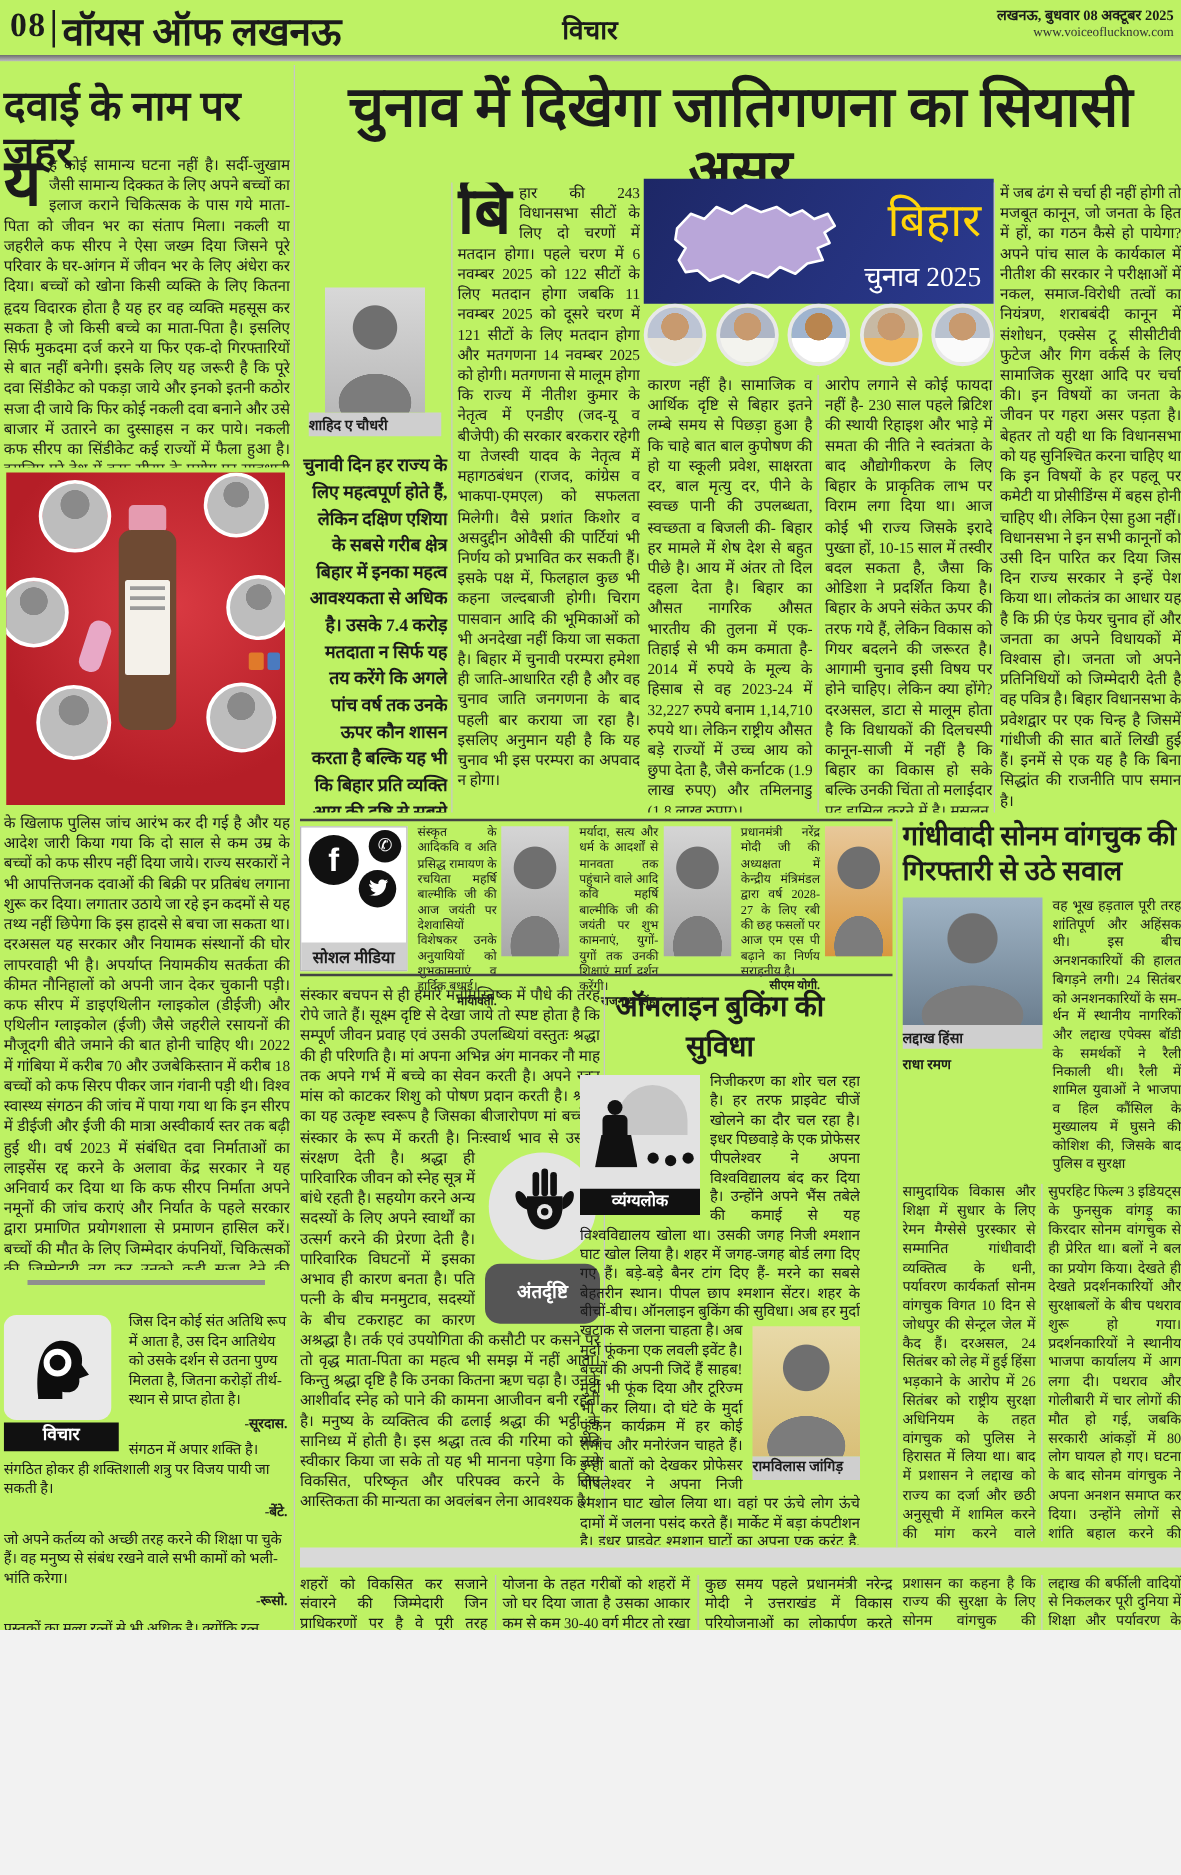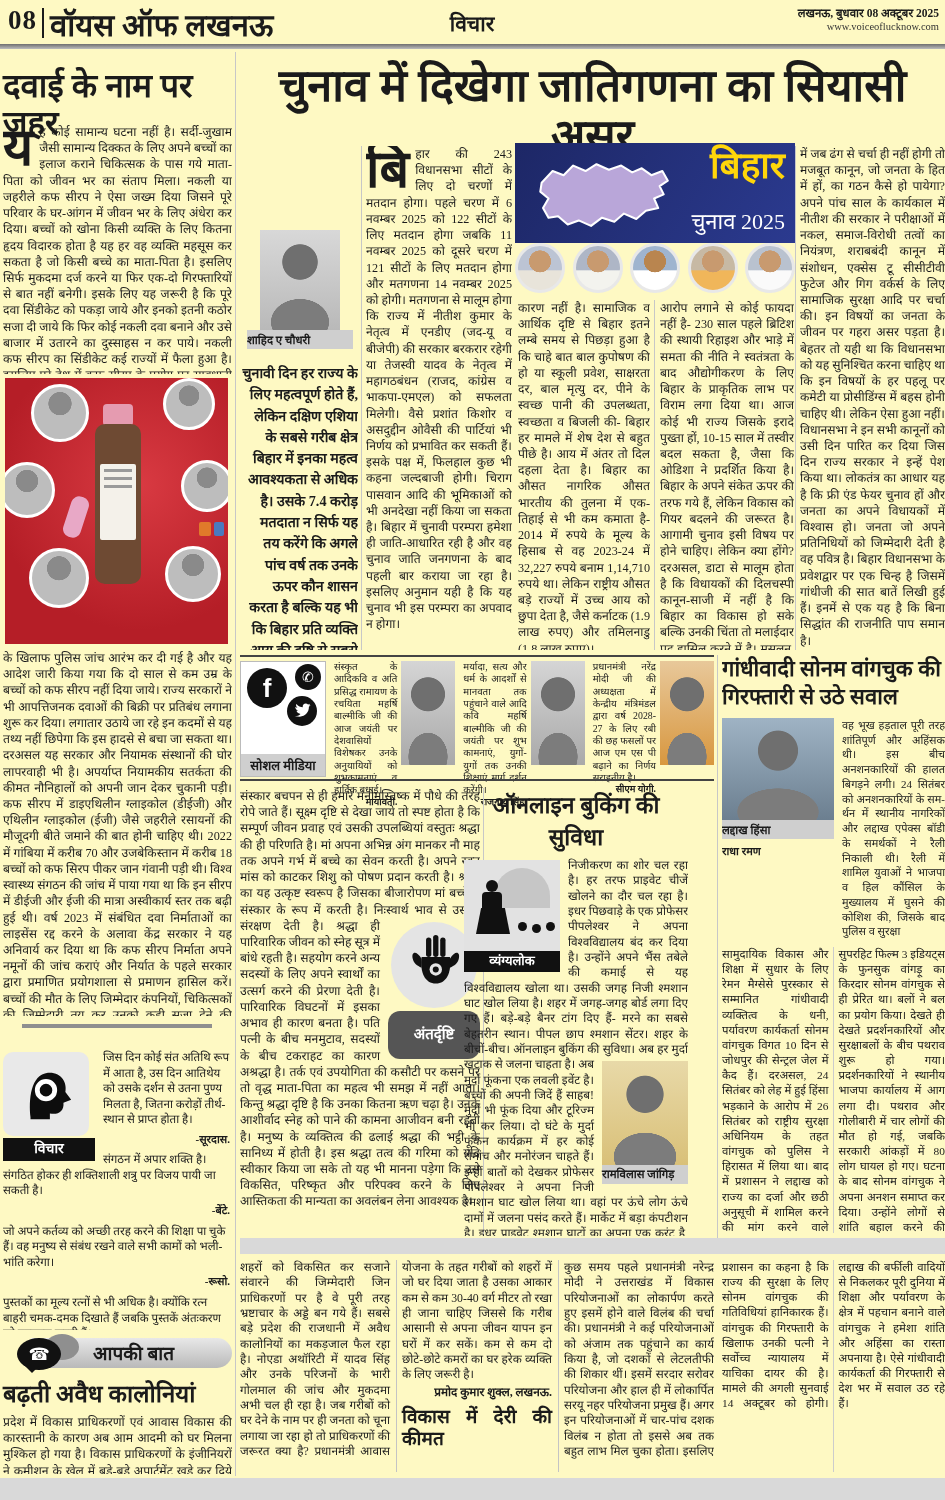--- a/index.html
+++ b/index.html
@@ -1,16 +1,16 @@
 <!DOCTYPE html>
 <html><head>
 <meta charset="utf-8">
 <style>
   html,body{margin:0;padding:0;background:#f2f2f2;}
-  .page{position:relative;width:945px;height:1500px;background:#fef9c3;margin:0 auto;
+  .page{position:relative;width:945px;height:1304px;background:#bef264;margin:0 auto;
         font-family:"Liberation Serif",serif;color:#1b1b1b;overflow:hidden;}
   .abs{position:absolute;}
   .just{text-align:justify;}
   .clip{overflow:hidden;}
   .rule-v{background:#c7c7c7;width:1px;}
   .rule-h{background:#444;}
   
   .pgnum{left:8px;top:5px;font-size:27px;font-weight:800;letter-spacing:1px;}
   .pgsep{left:42px;top:8px;width:2px;height:30px;background:#1b1b1b;}
   .masthead{left:50px;top:3px;font-size:31px;font-weight:800;white-space:nowrap;}
@@ -71,21 +71,21 @@
   .colC{left:518px;top:300px;width:132px;height:350px;}
   .colD{left:660px;top:300px;width:134px;height:350px;}
   .colE{left:800px;top:146px;width:145px;height:504px;}
   .ruleB{left:361px;top:146px;height:504px;}
   .ruleC{left:654px;top:300px;height:350px;}
   .ruleE{left:795px;top:146px;height:504px;}
   .infobox{background:#a9a9a9;color:#101010;text-align:center;font-weight:800;font-size:15.5px;
            line-height:1.25;padding:7px 4px;margin:0 2px 7px 2px;}
   
   .graphic{left:515px;top:143px;width:280px;height:100px;background:linear-gradient(120deg,#1d2766,#2b3a8f);overflow:hidden;}
-  .gr-title{position:absolute;right:10px;top:4px;font-size:37px;font-weight:700;color:#ffd60a;line-height:1.05;}
+  .gr-title{position:absolute;right:10px;top:16px;font-size:37px;font-weight:400;color:#ffd60a;line-height:1.05;}
   .gr-sub{position:absolute;right:10px;top:62px;font-size:22px;font-weight:400;color:#ffffff;}
   .pols{left:515px;top:243px;width:280px;height:52px;display:flex;justify-content:space-between;}
   .pol{width:50px;height:50px;border-radius:50%;border:3px solid #e8e8e8;box-sizing:border-box;
        background:radial-gradient(circle at 50% 35%,#c89a6f 0 30%,transparent 31%),linear-gradient(#bcc4d4 55%,#e8e4da 56%);}
   .pol:nth-child(2){background:radial-gradient(circle at 50% 35%,#c89a6f 0 30%,transparent 31%),linear-gradient(#aeb6c6 55%,#f3f3ee 56%);}
   .pol:nth-child(3){background:radial-gradient(circle at 50% 35%,#b9854f 0 30%,transparent 31%),linear-gradient(#9fb4cf 55%,#ffffff 56%);}
   .pol:nth-child(4){background:radial-gradient(circle at 50% 35%,#c89a6f 0 30%,transparent 31%),linear-gradient(#c7b9a4 55%,#f0b65a 56%);}
   .pol:nth-child(5){background:radial-gradient(circle at 50% 35%,#c89a6f 0 30%,transparent 31%),linear-gradient(#b9c2cf 55%,#fafafa 56%);}
   
   .soc-rule-t{left:240px;top:655px;width:474px;height:2px;}

